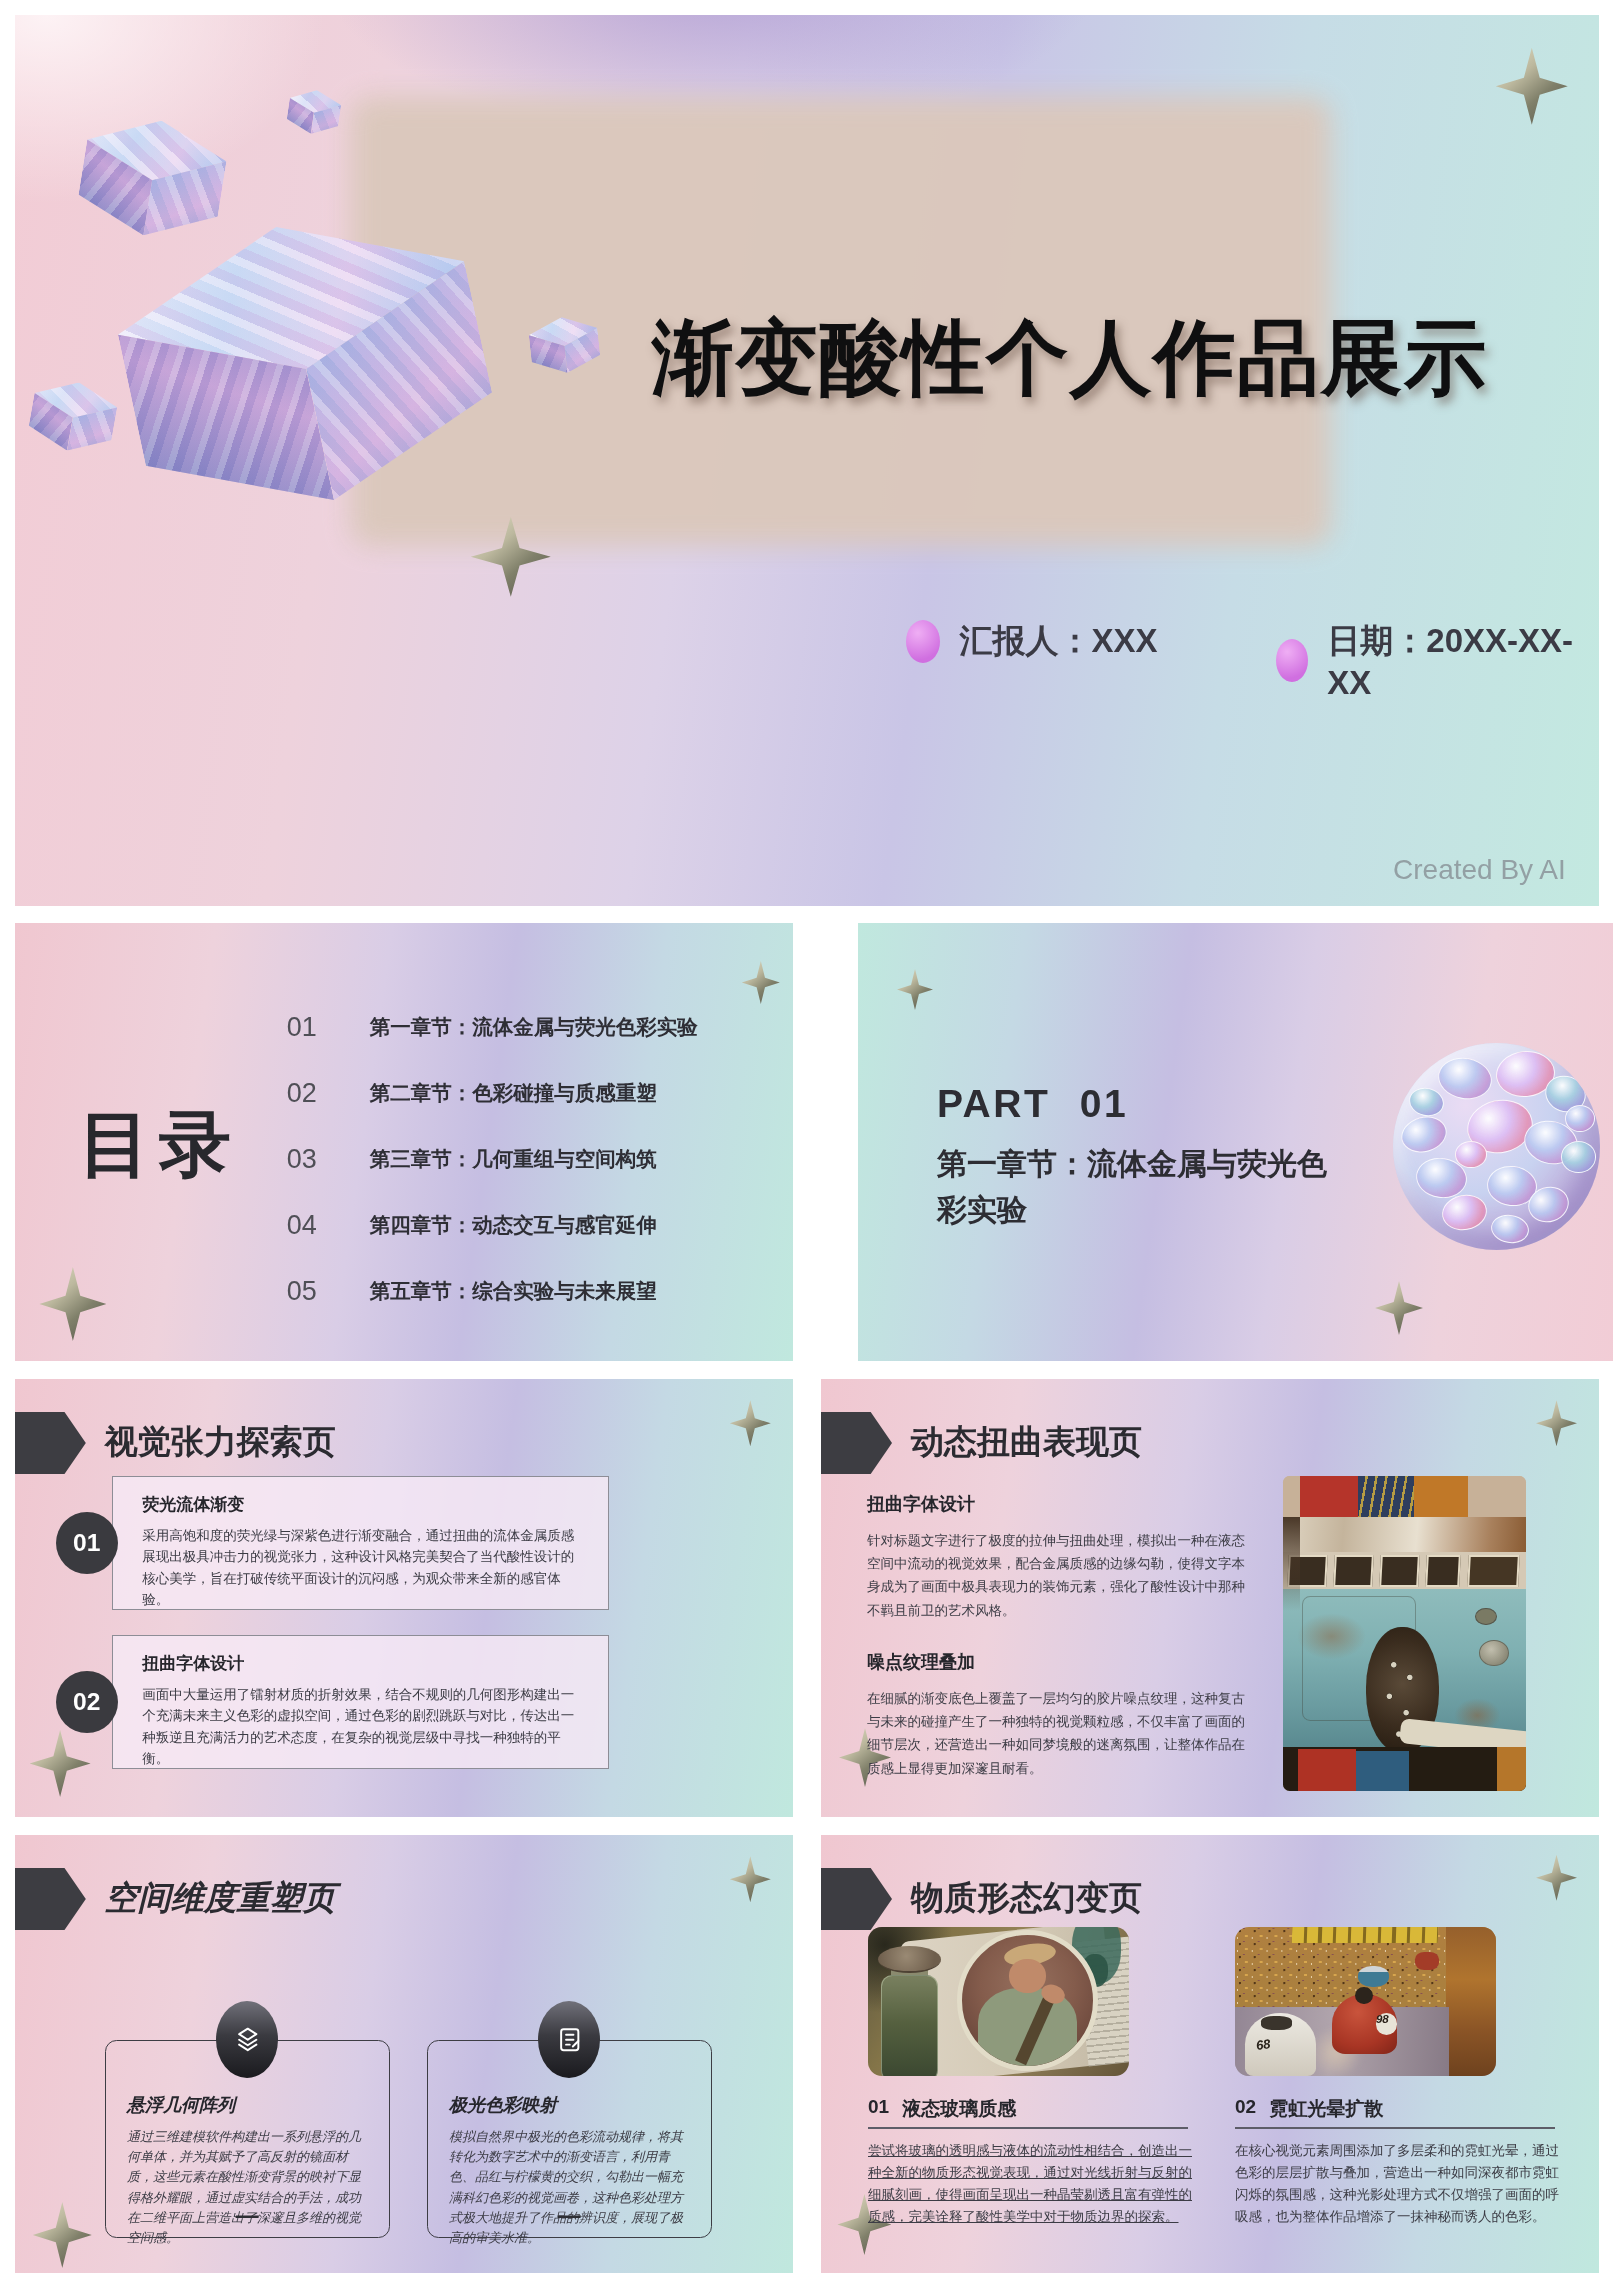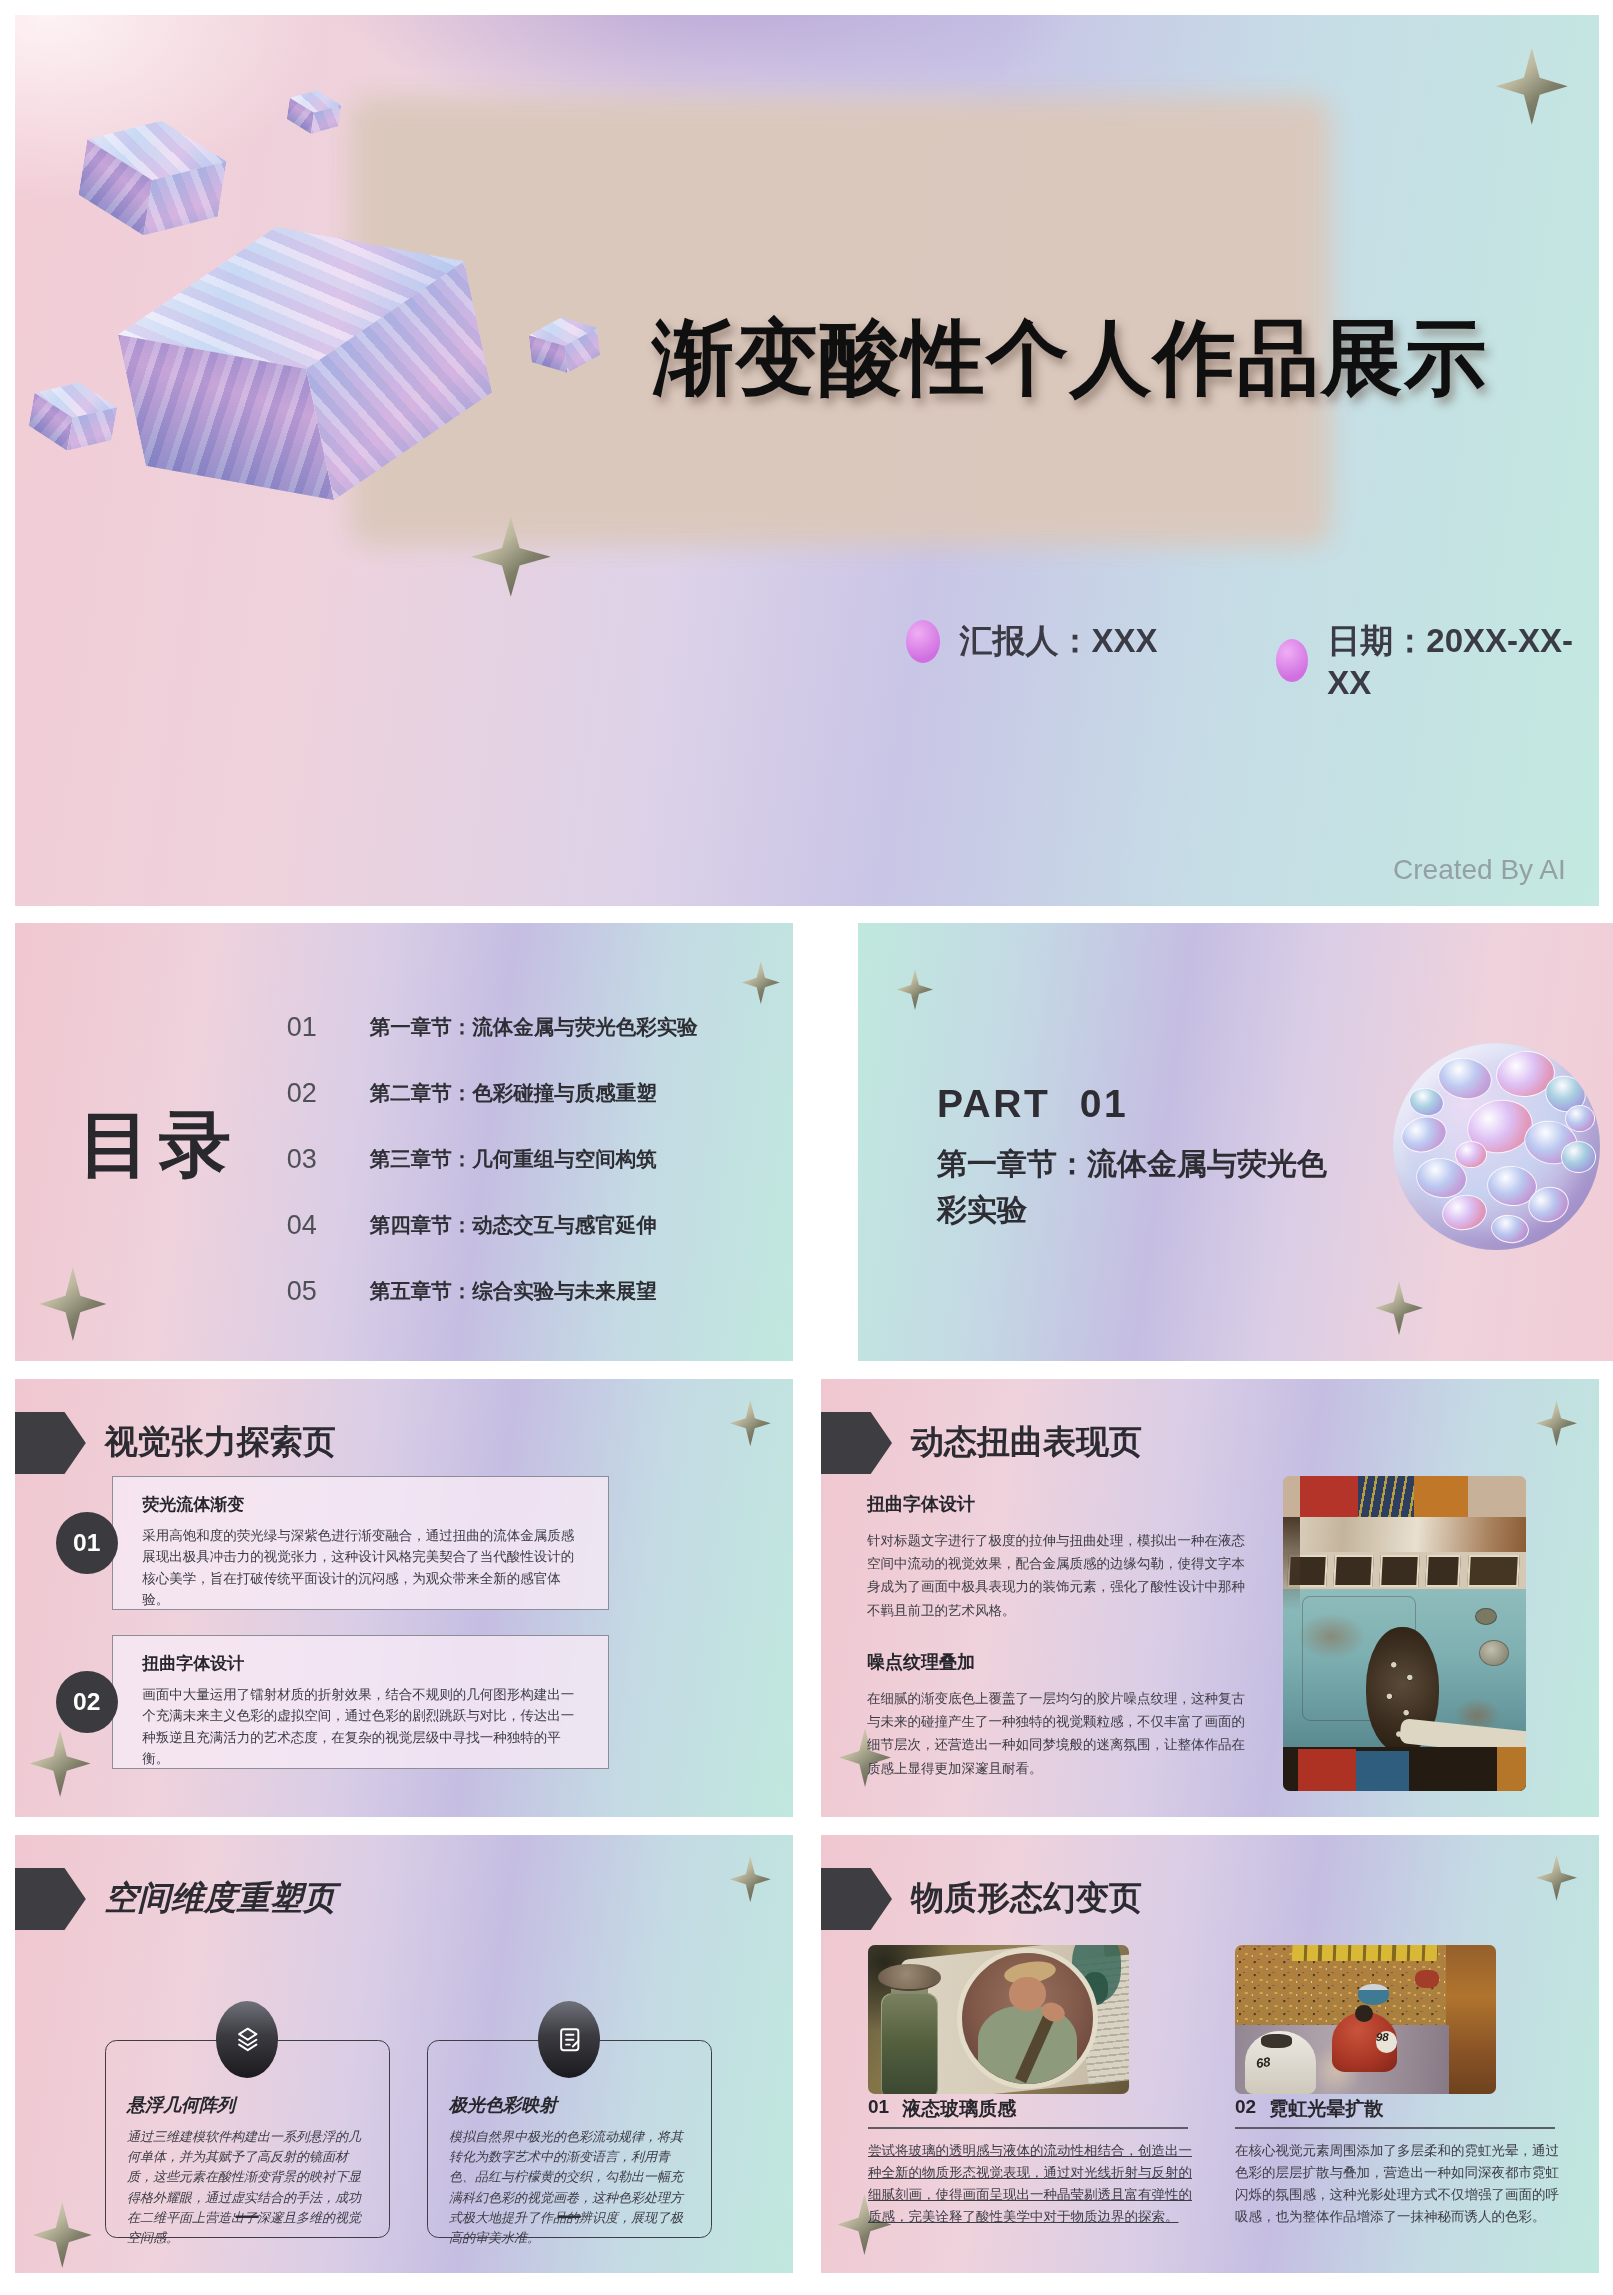--- a/index.html
+++ b/index.html
@@ -160,21 +160,21 @@
   #sp1{left:90px;} #sp2{left:412px;}
   .sp-badge{position:absolute;left:50%;top:0;transform:translate(-50%,-52%);width:62px;height:77px;
     border-radius:50%;background:linear-gradient(180deg,#71717a 0%,#3a3a40 45%,#1a1a1e 100%);
     display:flex;align-items:center;justify-content:center;}
   .sp-title{margin:0 0 9.8px 0;font-size:18px;font-weight:800;color:#26262c;}
   .sp-body{margin:0;font-size:13px;line-height:1.56;color:#3c3c45;}
   .sp-dash{position:absolute;left:50%;transform:translateX(-50%);bottom:8.2px;
     font-size:23px;font-weight:800;color:#2e2e34;}
   #s6 .star-bl{left:18px;top:367px;width:59px;height:66px;}
   
-  .mt-img{position:absolute;top:110px;width:261px;height:149px;border-radius:7px;overflow:hidden;}
+  .mt-img{position:absolute;top:92px;width:261px;height:149px;border-radius:14px;overflow:hidden;}
   #mi1{left:47px;} #mi2{left:414px;}
   .mt-cap{position:absolute;top:261px;display:flex;gap:13px;font-size:19px;font-weight:800;color:#26262c;}
   #mc1{left:47px;} #mc2{left:414px;}
   .mt-div{position:absolute;top:292px;width:320px;height:1.6px;background:#5d5d68;}
   #md1{left:47px;} #md2{left:414px;}
   .mt-body{position:absolute;top:305px;width:326px;margin:0;font-size:13.5px;line-height:1.62;color:#3c3c45;}
   #mb1{left:47px;text-decoration:underline;} #mb2{left:414px;}
   #s7 .star-tr{left:715px;top:19.7px;width:41px;height:46px;}
   #s7 .star-bl{left:16.4px;top:359px;width:54px;height:61px;}
   .mottle{background-image:

